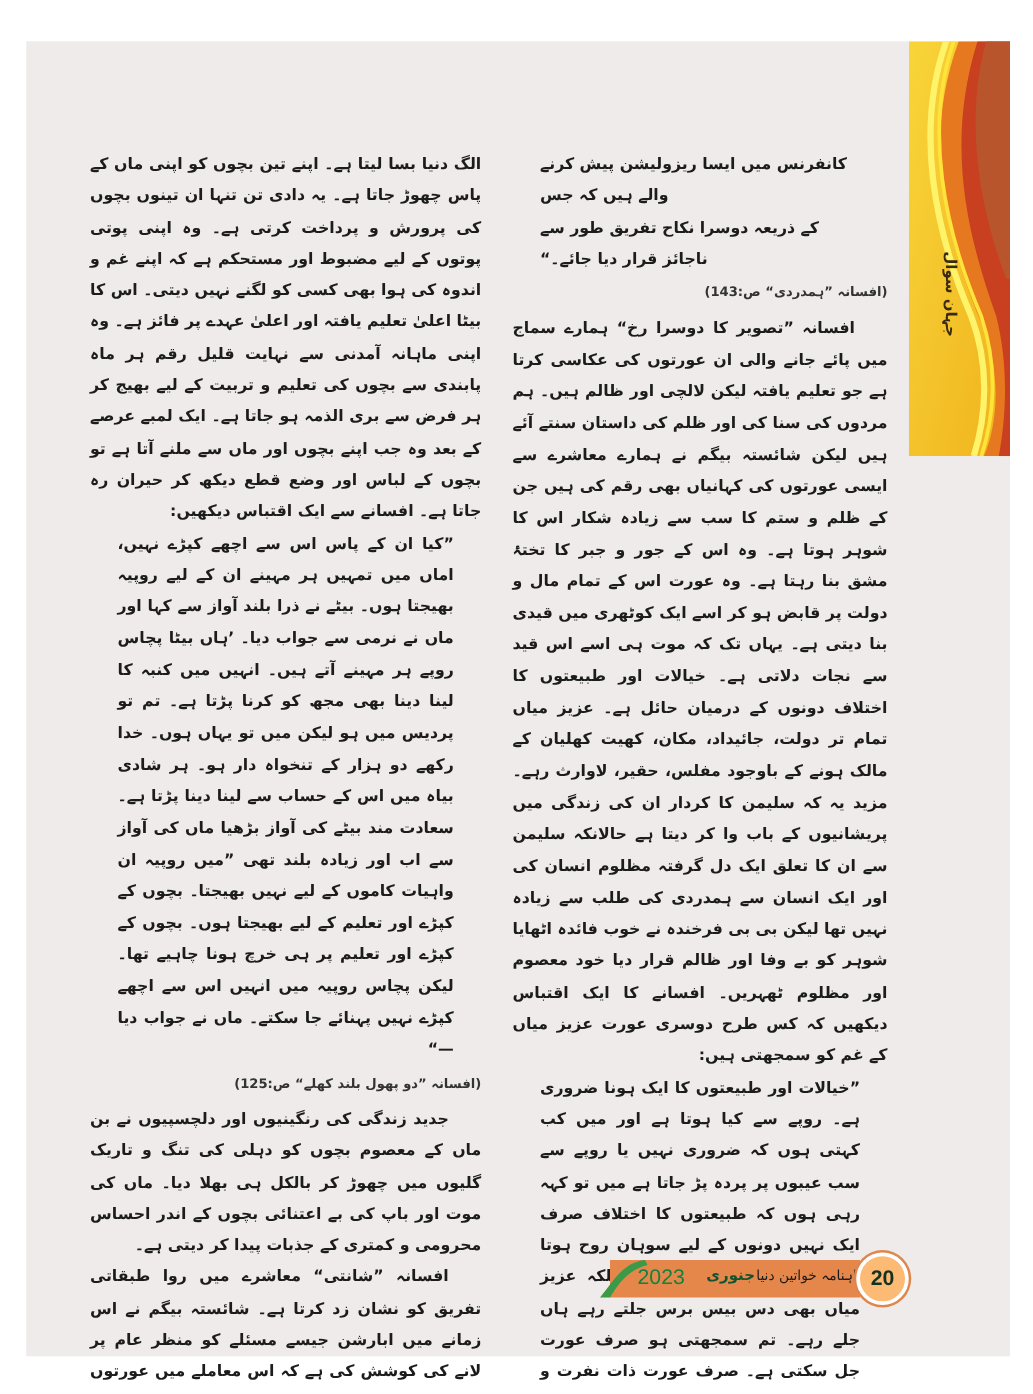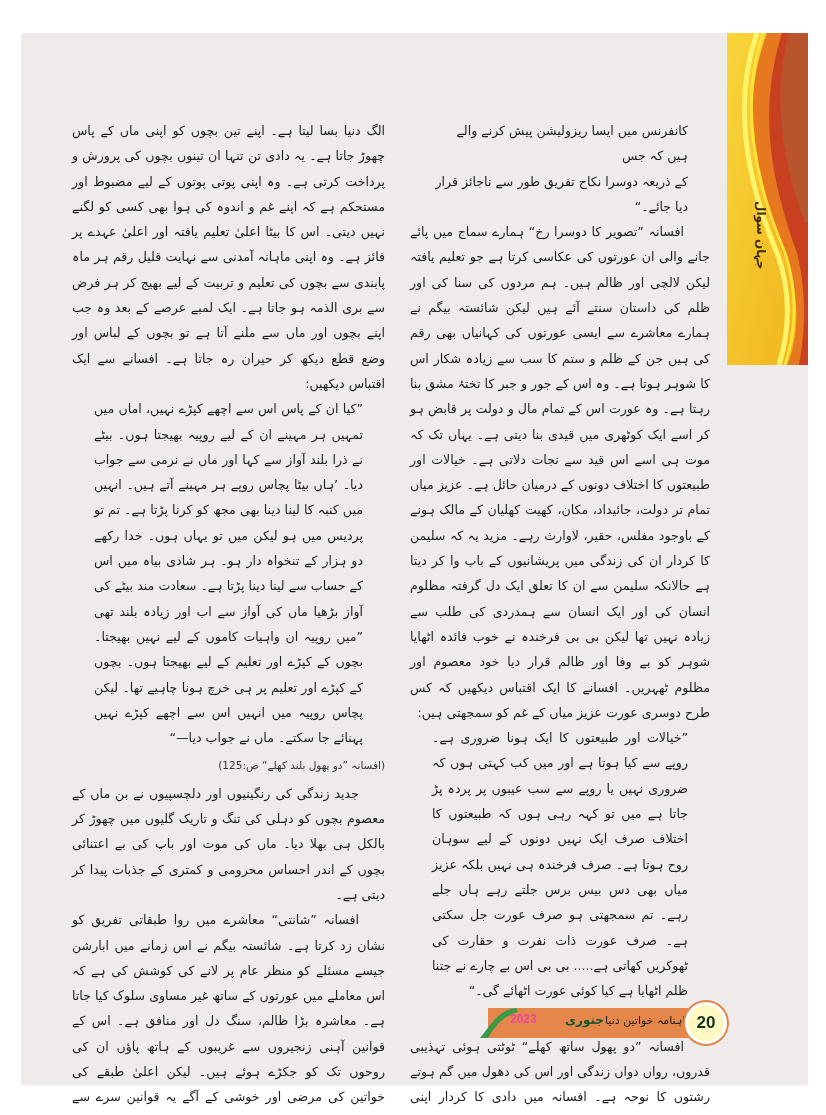--- a/index.html
+++ b/index.html
@@ -9,35 +9,35 @@
           background: #efebea; }
   .strip { position: absolute; left: 727px; top: 33px; width: 81px; height: 332px; overflow: hidden; }
   .strip svg { display: block; }
   .strip-label { position: absolute; left: 738px; top: 200px; width: 30px; height: 70px;
                  writing-mode: vertical-rl; font-size: 12px; color: #3a2a10; font-weight: bold;
                  direction: rtl; text-align: center; }
   .col { position: absolute; direction: rtl; text-align: justify; color: #1c1c1c;
          font-family: "DejaVu Sans", sans-serif; font-size: 12.6px; line-height: 25.3px; }
   .col-right { left: 410px; top: 118px; width: 300px; }
   .col-left { left: 72px; top: 118px; width: 313px; }
-  .col p { margin: 0; }
+  .col p { margin: 0; font-weight: bold; }
   .col p.indent { text-indent: 26px; }
   .col .quote { margin: 0 22px 0 22px; text-align: justify; }
   .col .cite { font-size: 10.5px; color: #333; margin: 3px 0 2px 0; }
-  .col .center { text-align: right; }
+  .col .center { text-align: left; }
   .footer { position: absolute; left: 480px; top: 1002px; width: 240px; height: 40px; }
   .footer-band { position: absolute; left: 8px; top: 6px; width: 200px; height: 30px;
                  background: #e5874a; border-radius: 0; }
   .footer-green { position: absolute; left: -2px; top: 4px; width: 40px; height: 34px; }
   .footer-year { position: absolute; left: 30px; top: 10px; font-family: "Liberation Sans", sans-serif;
-                 font-weight: bold; font-size: 12px; color: #ec4899; }
+                 font-weight: normal; font-size: 17px; color: #15803d; }
   .footer-month { position: absolute; left: 85px; top: 11px; font-size: 12px; font-weight: bold; color: #14532d; direction: rtl; }
   .footer-mag { position: absolute; left: 125px; top: 12px; font-size: 11px; color: #1b1b1b; direction: rtl; }
   .page-badge { position: absolute; left: 205px; top: 0px; width: 36px; height: 36px; border-radius: 50%;
-                background: #fef9c3; border: 3px solid #ffffff; box-shadow: 0 0 0 2px #e0864c;
+                background: #fdba74; border: 3px solid #ffffff; box-shadow: 0 0 0 2px #e0864c;
                 display: flex; align-items: center; justify-content: center;
                 font-family: "Liberation Sans", sans-serif; font-weight: bold; font-size: 17px; color: #14321f; }
 </style>
 </head>
 <body>
 
 <div class="page"></div>
 
 <div class="strip">
   <svg width="81" height="332" viewBox="0 0 81 332">
@@ -53,20 +53,21 @@
     <path d="M62 0 C 45 60, 55 130, 78 190 L81 190 L81 0 Z" fill="#b9552c"></path>
     <path d="M30 0 C 5 70, 20 150, 50 220 C 65 260, 62 300, 52 332" stroke="#fff36a" stroke-width="5" fill="none"></path>
     <path d="M36 0 C 12 70, 28 150, 58 220 C 72 262, 68 302, 58 332" stroke="#ffe23a" stroke-width="3" fill="none"></path>
   </svg>
 </div>
 <div class="strip-label">جہان سوال</div>
 
 <div class="col col-right">
   <p class="quote center">کانفرنس میں ایسا ریزولیشن پیش کرنے والے ہیں کہ جس</p>
   <p class="quote center">کے ذریعہ دوسرا نکاح تفریق طور سے ناجائز قرار دیا جائے۔“</p>
+  <p class="cite">(افسانہ ”ہمدردی“ ص:143)</p>
   <p class="indent">افسانہ ”تصویر کا دوسرا رخ“ ہمارے سماج میں پائے جانے والی ان عورتوں کی عکاسی کرتا ہے جو تعلیم یافتہ لیکن لالچی اور ظالم ہیں۔ ہم مردوں کی سنا کی اور ظلم کی داستان سنتے آئے ہیں لیکن شائستہ بیگم نے ہمارے معاشرے سے ایسی عورتوں کی کہانیاں بھی رقم کی ہیں جن کے ظلم و ستم کا سب سے زیادہ شکار اس کا شوہر ہوتا ہے۔ وہ اس کے جور و جبر کا تختۂ مشق بنا رہتا ہے۔ وہ عورت اس کے تمام مال و دولت پر قابض ہو کر اسے ایک کوٹھری میں قیدی بنا دیتی ہے۔ یہاں تک کہ موت ہی اسے اس قید سے نجات دلاتی ہے۔ خیالات اور طبیعتوں کا اختلاف دونوں کے درمیان حائل ہے۔ عزیز میاں تمام تر دولت، جائیداد، مکان، کھیت کھلیان کے مالک ہونے کے باوجود مفلس، حقیر، لاوارث رہے۔ مزید یہ کہ سلیمن کا کردار ان کی زندگی میں پریشانیوں کے باب وا کر دیتا ہے حالانکہ سلیمن سے ان کا تعلق ایک دل گرفتہ مظلوم انسان کی اور ایک انسان سے ہمدردی کی طلب سے زیادہ نہیں تھا لیکن بی بی فرخندہ نے خوب فائدہ اٹھایا شوہر کو بے وفا اور ظالم قرار دیا خود معصوم اور مظلوم ٹھہریں۔ افسانے کا ایک اقتباس دیکھیں کہ کس طرح دوسری عورت عزیز میاں کے غم کو سمجھتی ہیں:</p>
   <p class="quote">”خیالات اور طبیعتوں کا ایک ہونا ضروری ہے۔ روپے سے کیا ہوتا ہے اور میں کب کہتی ہوں کہ ضروری نہیں یا روپے سے سب عیبوں پر پردہ پڑ جاتا ہے میں تو کہہ رہی ہوں کہ طبیعتوں کا اختلاف صرف ایک نہیں دونوں کے لیے سوہان روح ہوتا ہے۔ صرف فرخندہ ہی نہیں بلکہ عزیز میاں بھی دس بیس برس جلتے رہے ہاں جلے رہے۔ تم سمجھتی ہو صرف عورت جل سکتی ہے۔ صرف عورت ذات نفرت و حقارت کی ٹھوکریں کھاتی ہے..... بی بی اس بے چارے نے جتنا ظلم اٹھایا ہے کیا کوئی عورت اٹھائے گی۔“</p>
   <p class="cite">(افسانہ ”تصویر کا مردوں رخ“ ص:94)</p>
   <p class="indent">افسانہ ”دو پھول ساتھ کھلے“ ٹوٹتی ہوئی تہذیبی قدروں، رواں دواں زندگی اور اس کی دھول میں گم ہوتے رشتوں کا نوحہ ہے۔ افسانہ میں دادی کا کردار اپنی جانب متوجہ کرتا ہے۔ یہ دادی مضبوط، باوقار، عزم و ہمت کا پیکر ہے۔ اس کا اکلوتا بیٹا اپنی پہلی بیوی کی موت کے بعد (جو باوجود اپنی قربانیوں کے اسے ناپسند تھی) بے حد حسین عورت سے شادی کر کے اپنی</p>
 </div>
 
 <div class="col col-left">
   <p>الگ دنیا بسا لیتا ہے۔ اپنے تین بچوں کو اپنی ماں کے پاس چھوڑ جاتا ہے۔ یہ دادی تن تنہا ان تینوں بچوں کی پرورش و پرداخت کرتی ہے۔ وہ اپنی پوتی پوتوں کے لیے مضبوط اور مستحکم ہے کہ اپنے غم و اندوہ کی ہوا بھی کسی کو لگنے نہیں دیتی۔ اس کا بیٹا اعلیٰ تعلیم یافتہ اور اعلیٰ عہدے پر فائز ہے۔ وہ اپنی ماہانہ آمدنی سے نہایت قلیل رقم ہر ماہ پابندی سے بچوں کی تعلیم و تربیت کے لیے بھیج کر ہر فرض سے بری الذمہ ہو جاتا ہے۔ ایک لمبے عرصے کے بعد وہ جب اپنے بچوں اور ماں سے ملنے آتا ہے تو بچوں کے لباس اور وضع قطع دیکھ کر حیران رہ جاتا ہے۔ افسانے سے ایک اقتباس دیکھیں:</p>
   <p class="quote">”کیا ان کے پاس اس سے اچھے کپڑے نہیں، اماں میں تمہیں ہر مہینے ان کے لیے روپیہ بھیجتا ہوں۔ بیٹے نے ذرا بلند آواز سے کہا اور ماں نے نرمی سے جواب دیا۔ ’ہاں بیٹا پچاس روپے ہر مہینے آتے ہیں۔ انہیں میں کنبہ کا لینا دینا بھی مجھ کو کرنا پڑتا ہے۔ تم تو پردیس میں ہو لیکن میں تو یہاں ہوں۔ خدا رکھے دو ہزار کے تنخواہ دار ہو۔ ہر شادی بیاہ میں اس کے حساب سے لینا دینا پڑتا ہے۔ سعادت مند بیٹے کی آواز بڑھیا ماں کی آواز سے اب اور زیادہ بلند تھی ”میں روپیہ ان واہیات کاموں کے لیے نہیں بھیجتا۔ بچوں کے کپڑے اور تعلیم کے لیے بھیجتا ہوں۔ بچوں کے کپڑے اور تعلیم پر ہی خرچ ہونا چاہیے تھا۔ لیکن پچاس روپیہ میں انہیں اس سے اچھے کپڑے نہیں پہنائے جا سکتے۔ ماں نے جواب دیا—“</p>
   <p class="cite">(افسانہ ”دو پھول بلند کھلے“ ص:125)</p>

